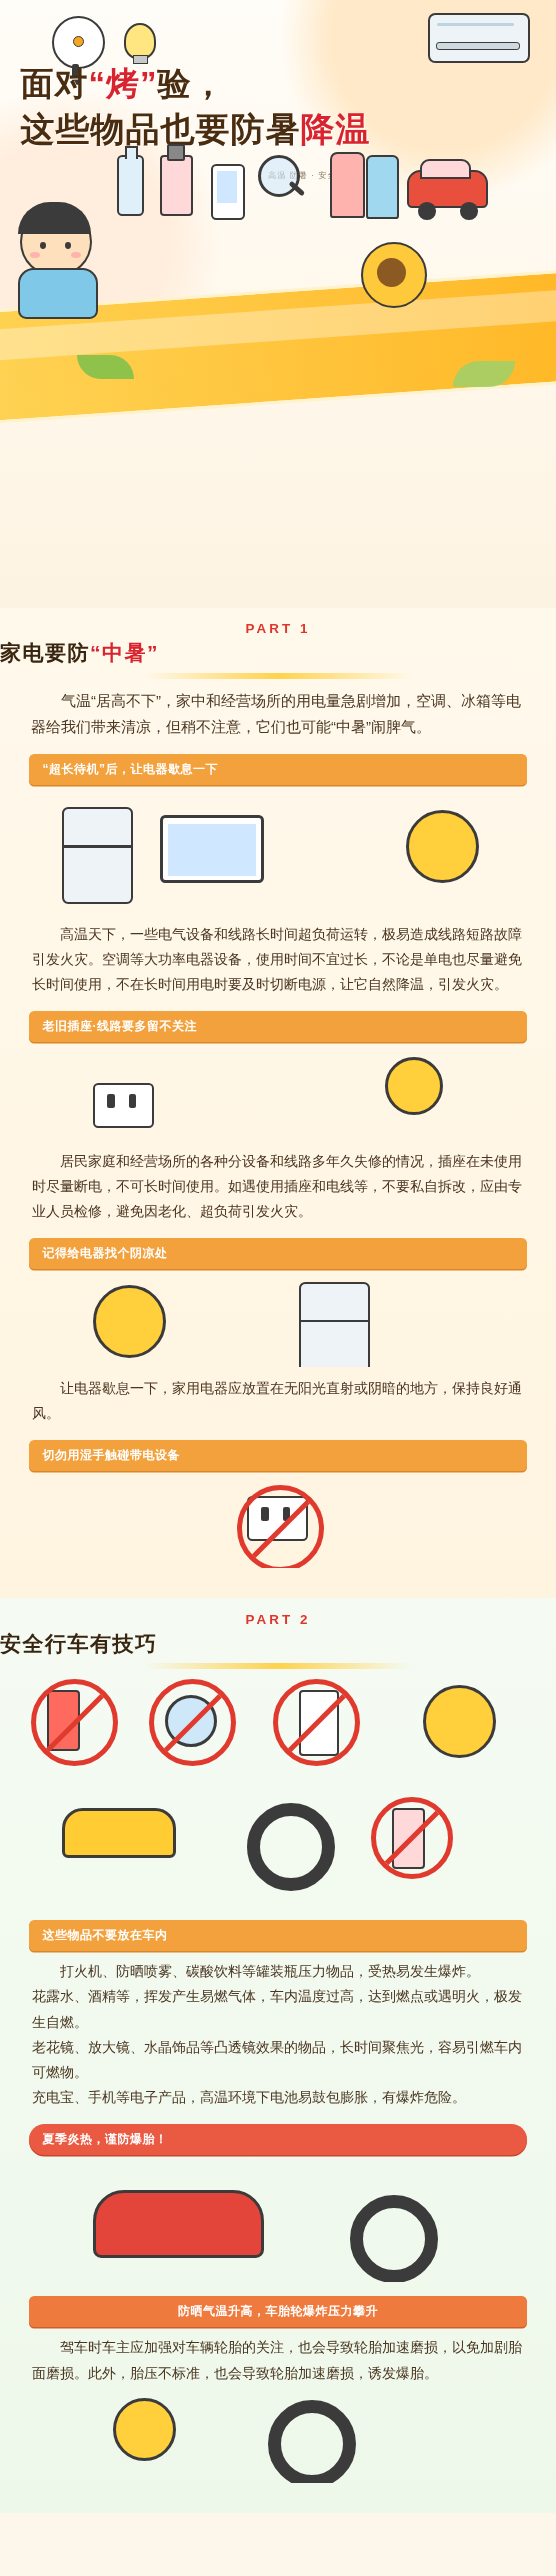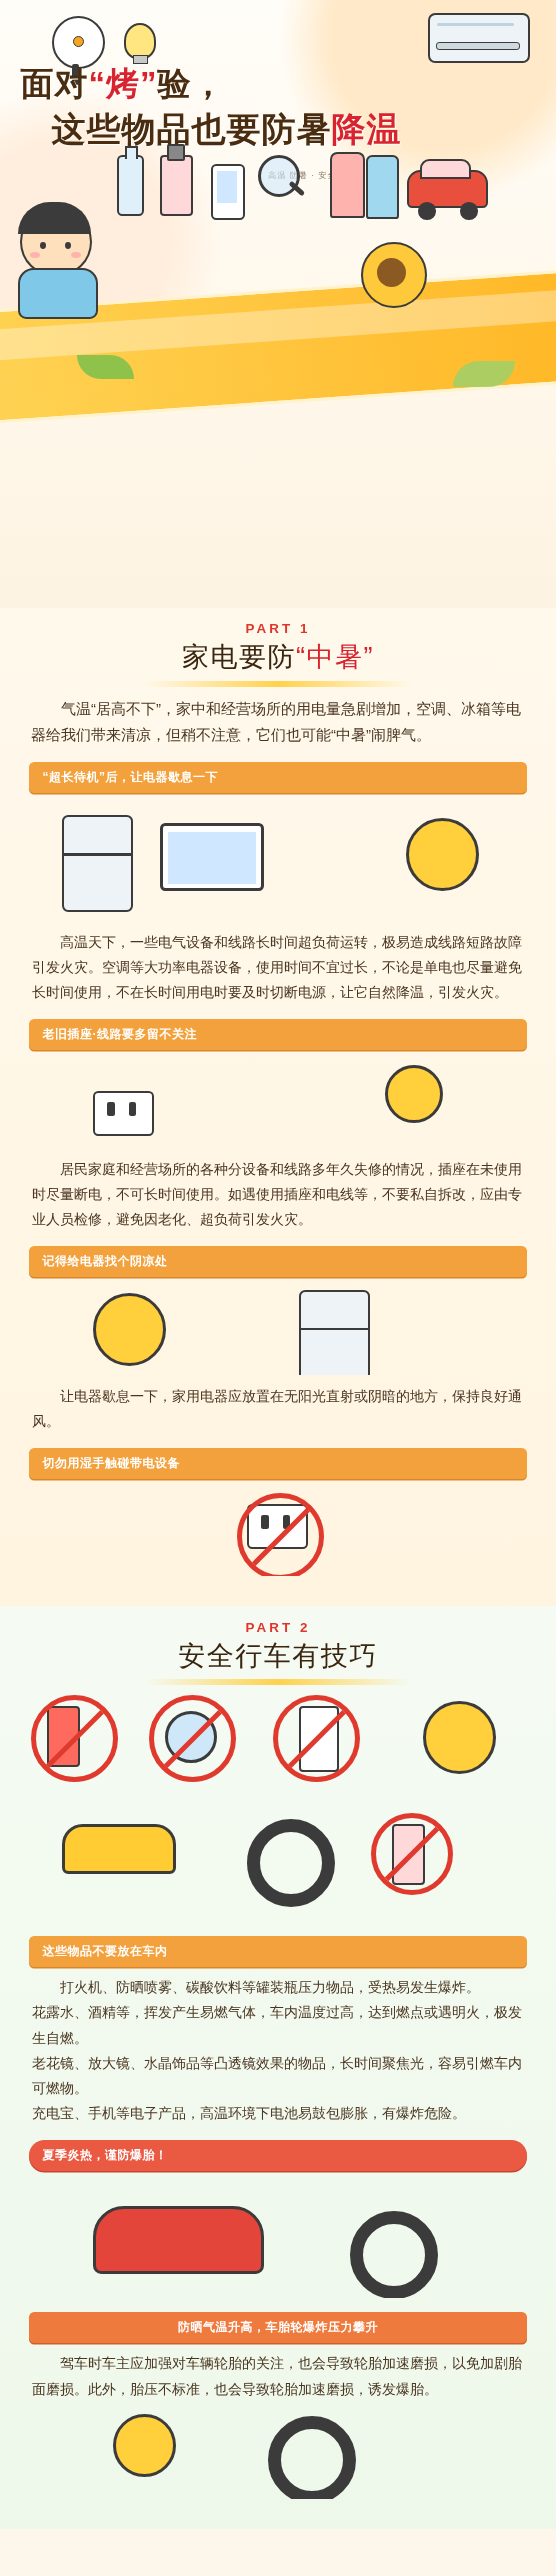--- a/index.html
+++ b/index.html
@@ -15,21 +15,21 @@
       linear-gradient(#fffdf8 0%, #fff8ec 55%, #fdf3e2 100%);}
   .hero .band{position:absolute;left:-31px;top:289px;width:639px;height:108px;
     background:linear-gradient(90deg,#ffd24d,#ffb31a);transform:rotate(-4deg);opacity:.95;
     border-top:3.1px solid #fff3cd;border-bottom:3.1px solid #fff3cd;}
   .hero .band2{position:absolute;left:-31px;top:309px;width:639px;height:31px;
     background:rgba(255,255,255,.35);transform:rotate(-4deg);}
   .title-main{position:absolute;left:20.6px;top:62px;width:392px;font-size:33px;font-weight:bold;
     color:#4a2d10;letter-spacing:1px;line-height:1.35;text-shadow:1px 1px 0 #fff;}
   .title-main .q{color:#d9232e;}
   .title-main .red{color:#d9232e;}
-  .title-sub{font-size:34px;margin-left:31px;}
+  .title-sub{font-size:34px;}
   .hero-caption{position:absolute;left:268px;top:170px;font-size:8.2px;color:#8c7b62;letter-spacing:1px;}
 
   
   .obj{position:absolute;}
   .ac{left:428px;top:13.4px;width:98px;height:46px;background:#eef3f7;border:2.1px solid #3b3b3b;border-radius:7.2px;}
   .ac:after{content:"";position:absolute;left:6.2px;top:27px;width:82px;height:5.2px;background:#cfd9e0;border:1.5px solid #3b3b3b;border-radius:3.1px;}
   .ac-line{position:absolute;left:437px;top:23px;width:77px;height:3.1px;background:#bcd3e2;border-radius:2.1px;}
   .fan{left:52px;top:15.5px;width:49px;height:49px;border:2.6px solid #3b3b3b;border-radius:50%;background:#fff;}
   .fan:before{content:"";position:absolute;left:18.5px;top:18.5px;width:9.3px;height:9.3px;background:#f6a623;border-radius:50%;border:1.5px solid #3b3b3b;}
   .fan-stand{position:absolute;left:72px;top:64px;width:7.2px;height:20.6px;background:#3b3b3b;border-radius:2.1px;}
@@ -56,21 +56,21 @@
   .boy-cheek1,.boy-cheek2{position:absolute;top:252px;width:10.3px;height:6.2px;background:#ffb3ae;border-radius:50%;}
   .boy-cheek1{left:30px;} .boy-cheek2{left:71px;}
   .boy-body{position:absolute;left:17.5px;top:268px;width:76px;height:47px;background:#7fc8e8;border:2.6px solid #3b3b3b;border-radius:15.5px 15.5px 8.2px 8.2px;}
   .sunflower{position:absolute;left:361px;top:242px;width:62px;height:62px;border-radius:50%;background:#ffc93c;border:2.6px solid #3b3b3b;}
   .sunflower:after{content:"";position:absolute;left:14.4px;top:14.4px;width:29px;height:29px;border-radius:50%;background:#8a5a22;}
   .leaf{position:absolute;left:77px;top:355px;width:57px;height:24px;background:#7bbf4a;border-radius:0 31px 0 31px;opacity:.85;}
   .leaf2{position:absolute;left:453px;top:361px;width:62px;height:26px;background:#9ed06a;border-radius:31px 0 31px 0;opacity:.85;}
 
   
   .part-badge{text-align:center;color:#e0352b;font-weight:bold;font-size:13.4px;letter-spacing:3.1px;padding-top:13.4px;}
-  .sec-title{text-align:center;font-size:27px;font-weight:normal;color:#3a2610;margin:3.1px 0 5.2px;letter-spacing:1.5px;}
+  .sec-title{text-align:left;font-size:21px;font-weight:bold;color:#3a2610;margin:3.1px 0 5.2px;letter-spacing:1.5px;}
   .sec-title .mark{color:#d9232e;}
   .title-underline{width:268px;height:6.2px;margin:0 auto 3.1px;background:linear-gradient(90deg,rgba(255,200,60,0),#ffd24d,rgba(255,200,60,0));border-radius:3.1px;}
 
   .section{position:relative;width:556px;background:#fffaf0;}
   .sec1{background:linear-gradient(#fff9ec,#fff4e0);padding-bottom:20.6px;}
   .sec2{background:linear-gradient(#f5fbf3,#eef8ea);padding-bottom:20.6px;}
 
   .lead{margin:9.3px 31px 13.4px;font-size:15px;line-height:1.75;color:#4a3520;text-indent:2em;}
 
   

